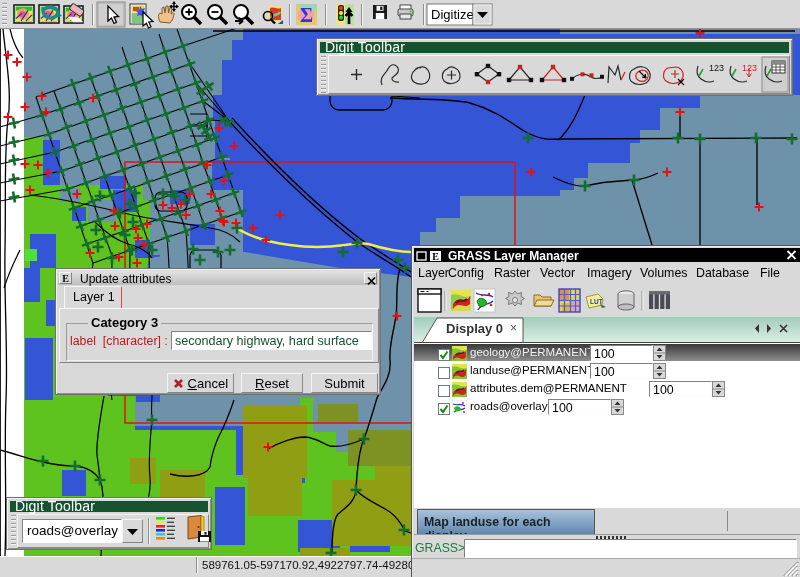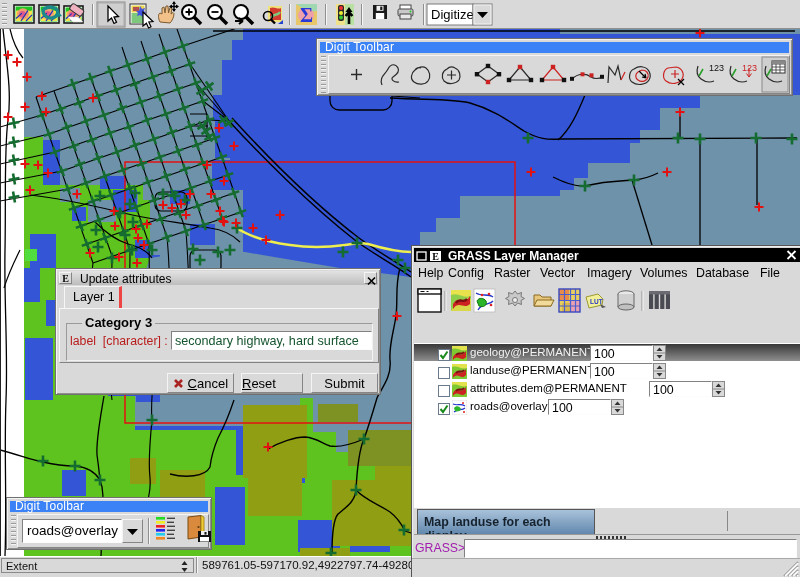--- a/index.html
+++ b/index.html
@@ -1,20 +1,20 @@
 <!DOCTYPE html>
 <html><head><meta charset="utf-8"><style>
 *{margin:0;padding:0;box-sizing:border-box}
 html,body{width:800px;height:577px;overflow:hidden;background:#d9d9d9;
  font-family:"Liberation Sans",sans-serif}
 .abs{position:absolute}
 .win{position:absolute;background:#d9d9d9;border:1px solid #707070;
  box-shadow:inset 1px 1px 0 #f4f4f4, inset -1px -1px 0 #909090}
-.tbar{position:absolute;left:3px;right:3px;top:3px;height:11px;background:#3b82f6;
- color:#fff;font-size:12px;line-height:11px;padding-left:5px;letter-spacing:.2px}
+.tbar{position:absolute;left:3px;right:3px;top:3px;height:11px;background:#14532d;
+ color:#fff;font-size:14px;line-height:11px;padding-left:5px;letter-spacing:.2px}
 .sunken{border-top:1px solid #828282;border-left:1px solid #828282;
  border-bottom:1px solid #fcfcfc;border-right:1px solid #fcfcfc;background:#fff}
 .raised{border-top:1px solid #f4f4f4;border-left:1px solid #f4f4f4;
  border-bottom:1px solid #858585;border-right:1px solid #858585;background:#d9d9d9}
 .grip{position:absolute;width:5px;background:repeating-linear-gradient(180deg,#9a9a9a 0,#9a9a9a 1px,#f4f4f4 1px,#f4f4f4 2px,#d9d9d9 2px,#d9d9d9 4px)}
 .vsep{position:absolute;width:2px;border-left:1px solid #8f8f8f;border-right:1px solid #f6f6f6}
 </style></head><body>
 <svg style="position:absolute;left:0;top:29px" width="800" height="527" viewBox="0 0 800 527">
     <defs>
       <g id="gc">
@@ -451,29 +451,20 @@
     </g>
     <g>
       <rect x="427" y="4" width="46" height="21" fill="#fff" stroke="#7a7a7a"></rect>
       <text x="431" y="19" font-size="13" fill="#000">Digitize</text>
       <rect x="473" y="4" width="19" height="21" fill="#d9d9d9" stroke="#7a7a7a"></rect>
       <rect x="474" y="5" width="17" height="19" fill="none" stroke="#f2f2f2"></rect>
       <path d="M477,12 h11 l-5.5,6 z" fill="#000"></path>
     </g>
   </svg>
 <div class="abs" style="left:0;top:556px;width:800px;height:21px;background:#d9d9d9;border-top:1px solid #fff">
- <div class="abs" style="left:1px;top:1px;width:193px;height:15px;border:1px solid #8a8a8a;background:#d9d9d9">
-   <span style="position:absolute;left:4px;top:1px;font-size:11px;color:#111">Extent</span>
-   <div class="abs" style="right:2px;top:0px;width:13px;height:13px">
-     <svg width="13" height="13">
-          <path d="M6.5,1 l3,4 h-6 z" fill="#222"></path>
-          <path d="M6.5,12 l3,-4 h-6 z" fill="#222"></path>
-        </svg>
-   </div>
- </div>
  <div class="abs" style="left:196px;top:0px;width:2px;height:16px;border-left:1px solid #8f8f8f;border-right:1px solid #f6f6f6"></div>
  <span style="position:absolute;left:202px;top:2px;font-size:11.5px;color:#111;white-space:nowrap">589761.05-597170.92,4922797.74-4928011.53</span>
 </div>
 <div class="win" style="left:316px;top:38px;width:477px;height:58px">
  <div class="tbar">Digit Toolbar</div>
  <div class="grip" style="left:4px;top:17px;height:37px"></div>
  <div class="abs raised" style="left:11px;top:16px;width:462px;height:39px"></div>
  <svg class="abs" style="left:11px;top:16px" width="462" height="39" viewBox="0 0 462 39">
   <g fill="none" stroke="#2a2a2a" stroke-width="1.2">
    <path d="M23,19.5 h11 M28.5,14 v11" stroke-width="1.4"></path>
@@ -535,50 +526,50 @@
 <div class="win" style="left:55px;top:268px;width:326px;height:127px">
  <div class="abs" style="left:2px;top:2px;right:2px;height:14px;background:linear-gradient(180deg,#e2e2e2,#bdbdbd)">
    <div class="abs raised" style="left:1px;top:1px;width:13px;height:12px;font-size:10px;font-weight:bold;text-align:center;line-height:12px;font-family:'Liberation Serif',serif">E</div>
    <span style="position:absolute;left:22px;top:1px;font-size:12px;font-weight:normal;color:#000">Update attributes</span>
    <div class="abs raised" style="right:1px;top:1px;width:13px;height:12px">
      <svg width="13" height="12">
           <path d="M3,2.5 L10,9.5 M10,2.5 L3,9.5" stroke="#000" stroke-width="1.6"></path>
         </svg>
    </div>
  </div>
- <div class="abs" style="left:8px;top:17px;width:58px;height:22px;border-top:1px solid #f6f6f6;border-left:1px solid #f6f6f6;border-right:3px solid #ef4444;background:#d9d9d9;z-index:2;font-size:12.5px;color:#000;padding:3px 0 0 8px;white-space:nowrap">Layer 1</div>
+ <div class="abs" style="left:8px;top:17px;width:58px;height:22px;border-top:1px solid #f6f6f6;border-left:1px solid #f6f6f6;border-right:1px solid #ef4444;background:#d9d9d9;z-index:2;font-size:12.5px;color:#000;padding:3px 0 0 8px;white-space:nowrap">Layer 1</div>
  <div class="abs" style="left:3px;top:39px;width:320px;height:55px;border-top:1px solid #f6f6f6;border-left:1px solid #f6f6f6;border-right:1px solid #828282;border-bottom:1px solid #828282;background:#d9d9d9"></div>
  <div class="abs" style="left:10px;top:54px;width:307px;height:38px;border:1px solid #9a9a9a;border-right-color:#f2f2f2;border-bottom-color:#f2f2f2"></div>
- <span style="position:absolute;left:26px;top:46px;font-size:13px;font-weight:bold;background:#d9d9d9;padding:0 3px;z-index:3">Category 3</span>
+ <span style="position:absolute;left:32px;top:46px;font-size:13px;font-weight:bold;background:#d9d9d9;padding:0 3px;z-index:3">Category 3</span>
  <span style="position:absolute;left:14px;top:65px;font-size:12.3px;color:#b91c1c;white-space:nowrap">label&nbsp;&nbsp;[character] :</span>
  <div class="abs sunken" style="left:115px;top:62px;width:201px;height:19px">
    <span style="position:absolute;left:3px;top:1.5px;font-size:12.6px;color:#14532d;white-space:nowrap">secondary highway, hard surface</span>
  </div>
  <div class="abs raised" style="left:111px;top:104px;width:67px;height:20px;text-align:center">
    <span style="font-size:13px"><svg width="11" height="11" style="vertical-align:-1px">
           <path d="M2,2 L9,9 M9,2 L2,9" stroke="#a22" stroke-width="2.6"></path>
         </svg> <u>C</u>ancel</span>
  </div>
- <div class="abs raised" style="left:185px;top:104px;width:62px;height:20px;text-align:left;font-size:13px;padding-top:2px"><u>R</u>eset</div>
+ <div class="abs raised" style="left:185px;top:104px;width:62px;height:20px;text-align:center;font-size:13px;padding-top:2px"><u>R</u>eset</div>
  <div class="abs raised" style="left:255px;top:104px;width:67px;height:20px;text-align:center;font-size:13px;padding-top:2px">Submit</div>
 </div>
 <div class="abs" style="left:411px;top:245px;width:389px;height:332px;background:#d9d9d9;border:1px solid #555;border-right:none;box-shadow:inset 1px 1px 0 #eee">
  <div class="abs" style="left:2px;top:2px;right:0;height:14px;background:#000">
   <svg class="abs" style="left:2px;top:1.5px" width="26" height="12">
     <rect x="1" y="2" width="9" height="8" fill="none" stroke="#fff" stroke-width="1.3"></rect>
     <rect x="14" y="1" width="11" height="10" fill="#fff"></rect>
         <text x="19.5" y="10" font-size="10" font-weight="bold" text-anchor="middle" fill="#000" font-family="'Liberation Serif',serif">E</text>
   </svg>
   <span style="position:absolute;left:34px;top:1px;font-size:12px;font-weight:bold;color:#fff">GRASS Layer Manager</span>
   <svg class="abs" style="right:2px;top:1px" width="13" height="12">
         <path d="M2.5,2 L10.5,10 M10.5,2 L2.5,10" stroke="#fff" stroke-width="1.8"></path>
       </svg>
  </div>
  <div class="abs" style="left:2px;top:16px;right:0;height:23px;background:#d9d9d9;font-size:12.4px;color:#000">
-  <span style="position:absolute;left:4px;top:4px">Help</span>
+  <span style="position:absolute;left:4px;top:4px">Layer</span>
   <span style="position:absolute;left:34px;top:4px">Config</span>
   <span style="position:absolute;left:80px;top:4px">Raster</span>
   <span style="position:absolute;left:126px;top:4px">Vector</span>
   <span style="position:absolute;left:173px;top:4px">Imagery</span>
   <span style="position:absolute;left:226px;top:4px">Volumes</span>
   <span style="position:absolute;left:282px;top:4px">Database</span>
   <span style="position:absolute;left:346px;top:4px">File</span>
  </div>
  <div class="abs" style="left:2px;top:39px;right:0;height:32px;background:#d9d9d9">
   <svg class="abs" style="left:0;top:0" width="270" height="32">
@@ -635,20 +626,33 @@
    <path d="M228,6 v20" stroke="#8f8f8f"></path>
         <path d="M229,6 v20" stroke="#f4f4f4"></path>
    <g transform="translate(235,6)" fill="#4a4a52">
           <rect x="0" y="1" width="4.2" height="17"></rect>
           <rect x="5.6" y="1" width="4.2" height="17"></rect>
           <rect x="11.2" y="1" width="4.2" height="17"></rect>
           <rect x="16.8" y="1" width="4.2" height="17"></rect>
           <rect x="0" y="0" width="21" height="3.4" fill="#6a6a72"></rect>
         </g>
   </svg>
+ </div>
+ <div class="abs" style="left:2px;top:71px;right:0;height:26px;background:linear-gradient(180deg,#a2ccba,#dcefe5)">
+   <svg class="abs" style="left:8px;top:0" width="110" height="26">
+        <path d="M0,26 L15,1 L101,1 L101,26 Z" fill="#fff" stroke="#555" stroke-width="1"></path>
+      </svg>
+   <span style="position:absolute;left:32px;top:4px;font-size:13px;font-weight:bold;color:#333">Display 0</span>
+   <span style="position:absolute;left:96px;top:4px;font-size:12px;color:#555">×</span>
+   <svg class="abs" style="right:6px;top:6px" width="40" height="11">
+        <path d="M5,1 L1,5.5 L5,10 Z" fill="#333"></path>
+        <path d="M13,1 L17,5.5 L13,10 Z" fill="#333"></path>
+        <path d="M26,2 l7,7 m0,-7 l-7,7" stroke="#333" stroke-width="1.6"></path>
+      </svg>
+   <div class="abs" style="left:0;bottom:0;right:0;height:1px;background:#444"></div>
  </div>
  <div class="abs" style="left:2px;top:97px;right:0;height:165px;background:#fff">
    <div class="abs" style="left:0;top:1px;right:0;height:17px;background:linear-gradient(180deg,#383838,#8e8e8e)">
      <span style="position:absolute;left:56px;top:1.5px;font-size:11.5px;color:#f2f2f2">geology@PERMANENT</span>
    </div>
    <span style="position:absolute;left:56px;top:21px;font-size:11.5px;color:#000">landuse@PERMANENT</span>
    <span style="position:absolute;left:56px;top:39px;font-size:11.5px;color:#000">attributes.dem@PERMANENT</span>
    <span style="position:absolute;left:56px;top:57px;font-size:11.5px;color:#000">roads@overlay</span>
    <div class="abs" style="left:24px;top:4px;width:12px;height:12px"><svg width="12" height="12">
           <rect x="0.5" y="0.5" width="11" height="11" fill="#fff" stroke="#6a7a8a"></rect>
@@ -727,21 +731,21 @@
         </svg></div>
  </div>
  <div class="abs" style="left:2px;top:262px;right:0;height:26px;background:#d9d9d9">
    <div class="abs" style="left:3px;top:1px;width:178px;height:25px;background:linear-gradient(180deg,#a9c2da,#6288ae);border:1px solid #555;border-bottom:none">
      <span style="position:absolute;left:6px;top:5px;font-size:12.4px;font-weight:bold;color:#15222e">Map landuse for each display</span>
    </div>
    <div class="abs" style="left:313px;top:3px;width:1px;height:20px;background:#888"></div>
  </div>
  <div class="abs" style="left:2px;top:288px;right:0;height:24px;background:#d9d9d9;border-top:1px solid #999">
    <div class="abs" style="left:182px;top:1px;width:30px;height:3px;background:repeating-linear-gradient(90deg,#333 0,#333 2px,#d9d9d9 2px,#d9d9d9 4px)"></div>
-   <span style="position:absolute;left:1px;top:6px;font-size:12.3px;color:#a21caf">GRASS&gt;</span>
+   <span style="position:absolute;left:1px;top:6px;font-size:12.3px;color:#15803d">GRASS&gt;</span>
    <div class="abs sunken" style="left:50px;top:4px;right:3px;height:19px"></div>
  </div>
  <div class="abs" style="left:0px;top:312px;right:0;height:20px;background:#d9d9d9;border-top:1px solid #aaa">
    <svg class="abs" style="right:1px;bottom:1px" width="19" height="19">
      <g stroke-width="1.6">
           <path d="M18,4 L4,18" stroke="#888"></path>
           <path d="M18,8 L8,18" stroke="#888"></path>
           <path d="M18,12 L12,18" stroke="#888"></path>
           <path d="M18,16 L16,18" stroke="#888"></path>
           <path d="M18,5 L5,18" stroke="#fff"></path>

